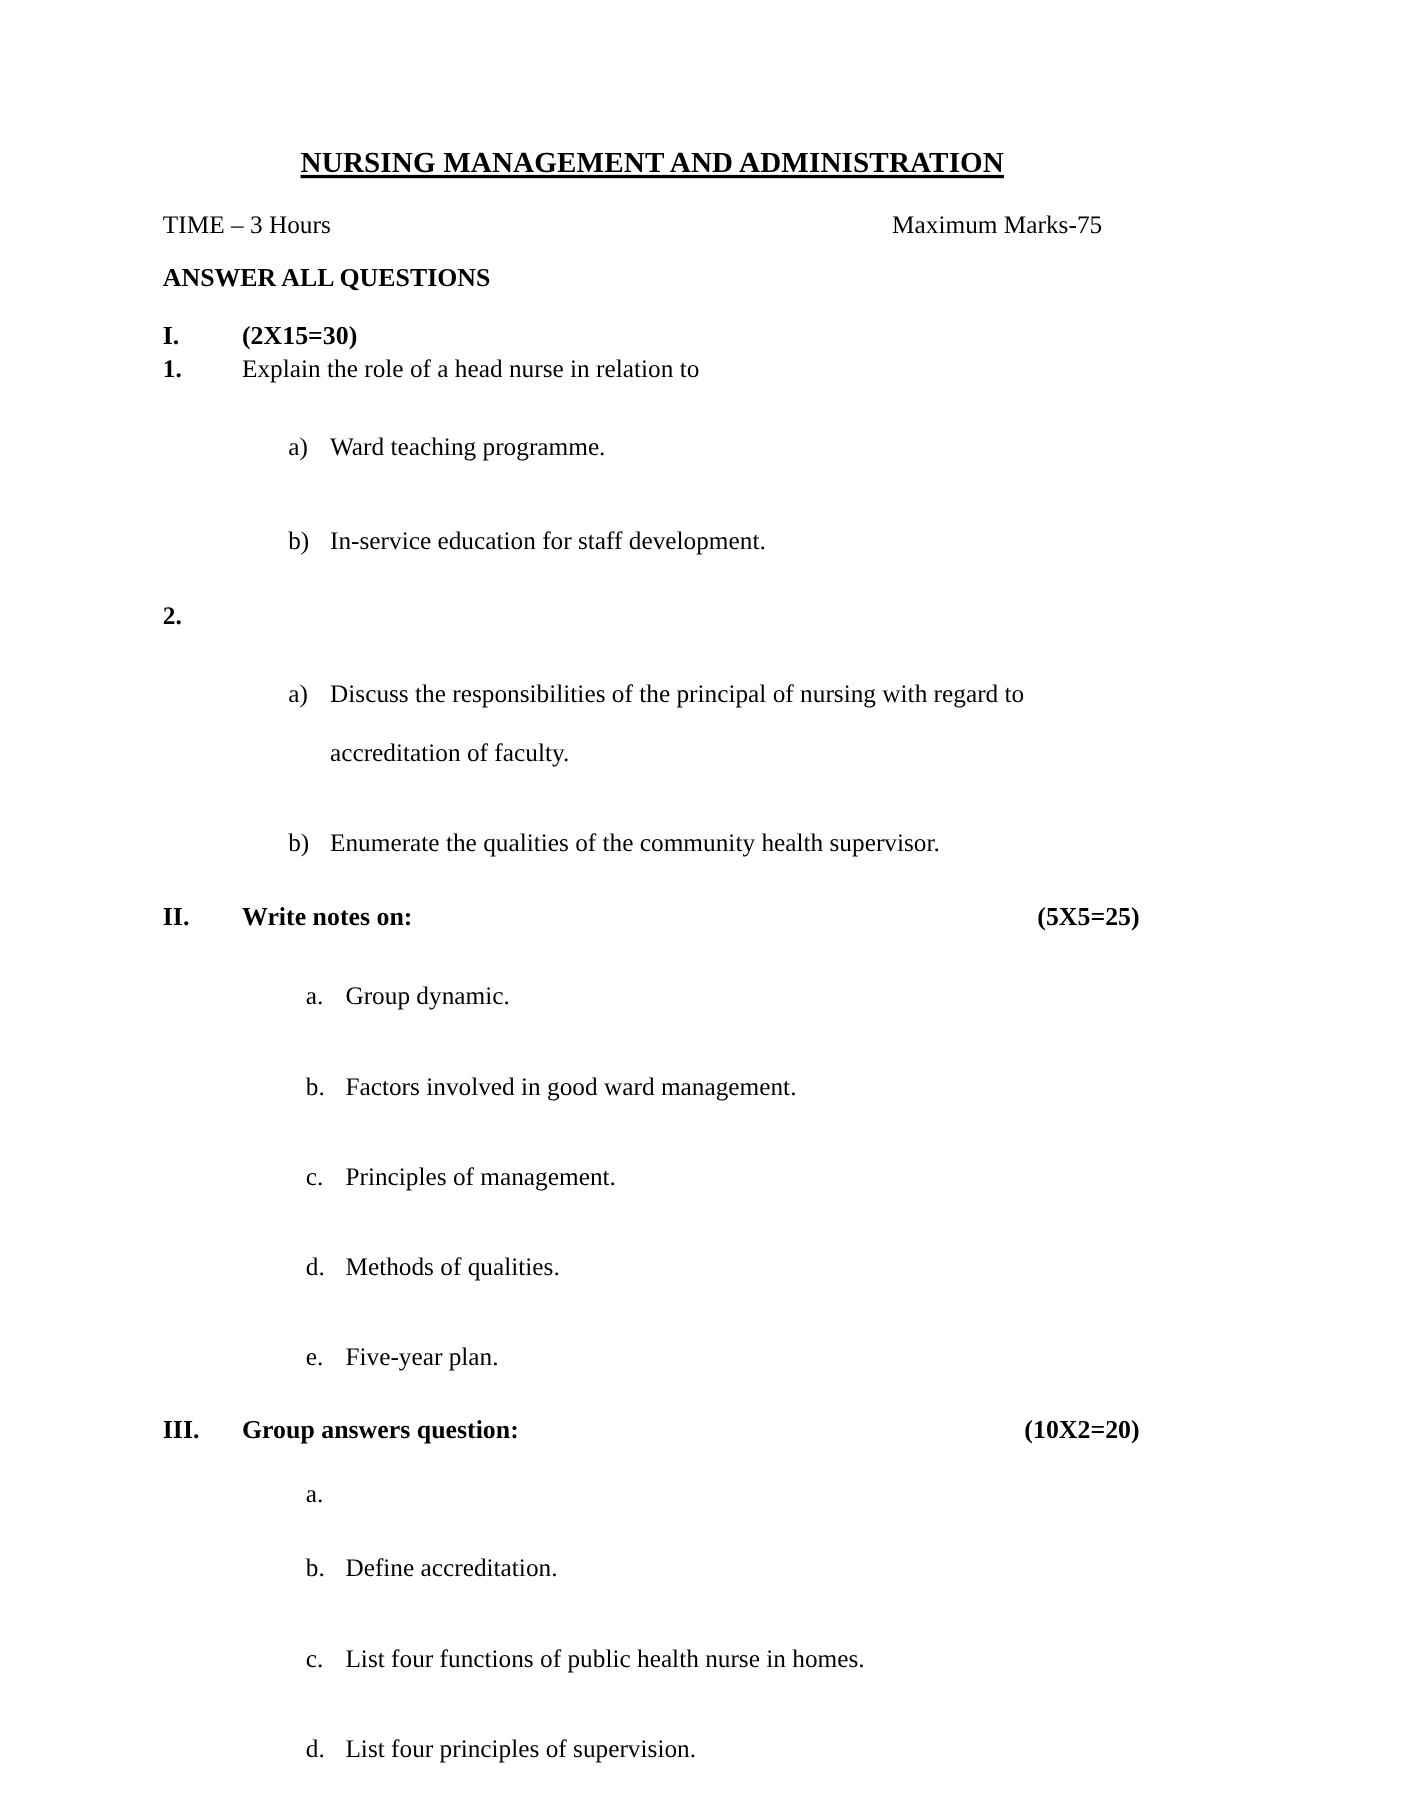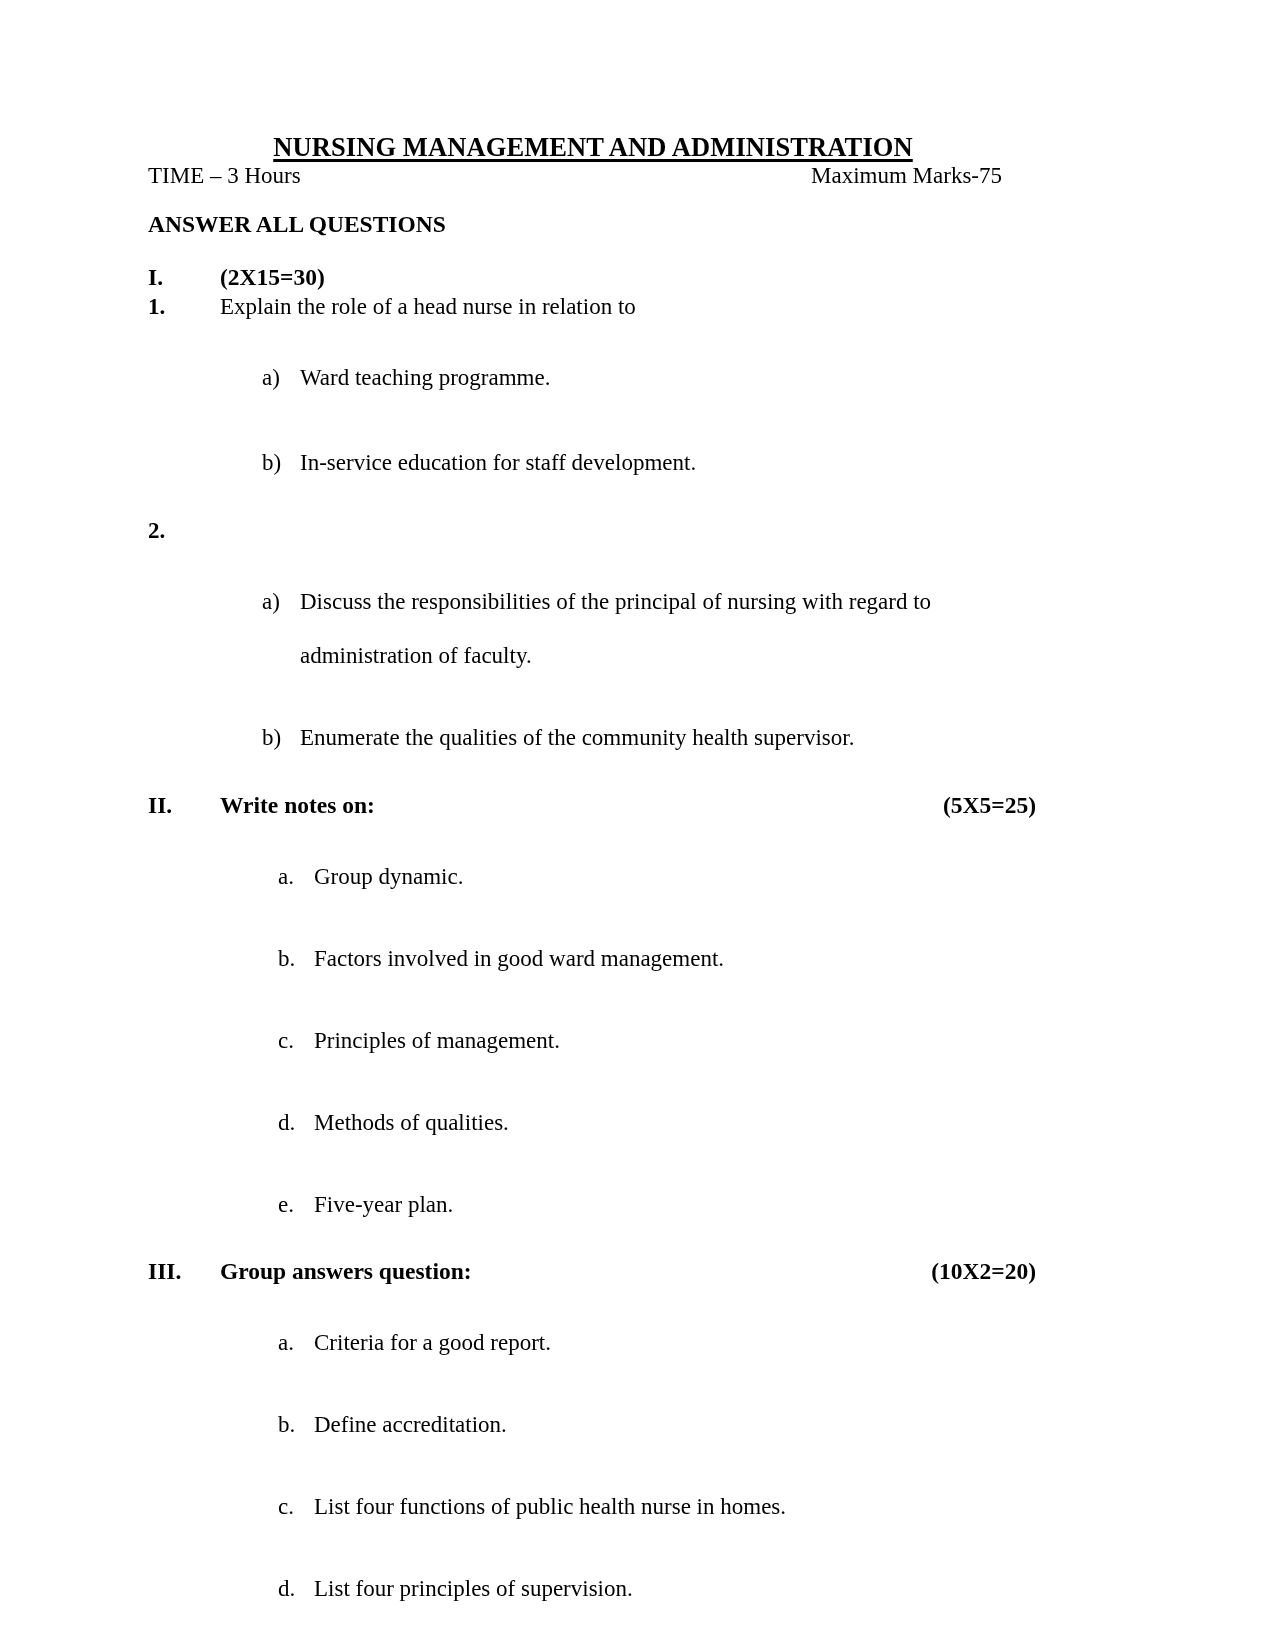--- a/index.html
+++ b/index.html
@@ -37,20 +37,21 @@
     text-underline-offset: 3px;
     text-decoration-thickness: 2.5px;
   }
 
   
   .meta-row {
     display: flex;
     justify-content: space-between;
     align-items: baseline;
     font-size: 23px;
+    margin-top: 29px;
     padding-right: 36px;
   }
   .meta-row .time { white-space: pre; }
   .meta-row .marks { white-space: pre; }
 
   
   .instruction {
     text-align: left;
     font-size: 23.5px;
     font-weight: bold;
@@ -156,21 +157,21 @@
       <div class="stext">In-service education for staff development.</div>
     </div>
 
     <div class="qrow empty">
       <div class="qnum">2.</div>
       <div class="qtext"></div>
     </div>
 
     <div class="subitem">
       <div class="marker">a)</div>
-      <div class="stext">Discuss the responsibilities of the principal of nursing with regard to administration of faculty.</div>
+      <div class="stext">Discuss the responsibilities of the principal of nursing with regard to accreditation of faculty.</div>
     </div>
 
     <div class="subitem tight">
       <div class="marker">b)</div>
       <div class="stext">Enumerate the qualities of the community health supervisor.</div>
     </div>
 
     <div class="section-head">
       <div class="rn">II.</div>
       <div class="htext">Write notes on:</div>
@@ -199,21 +200,20 @@
     </div>
 
     <div class="section-head">
       <div class="rn">III.</div>
       <div class="htext">Group answers question:</div>
       <div class="hmarks">(10X2=20)</div>
     </div>
 
     <div class="subitem lettered">
       <div class="marker">a.</div>
-      <div class="stext">Criteria for a good report.</div>
     </div>
     <div class="subitem lettered tight">
       <div class="marker">b.</div>
       <div class="stext">Define accreditation.</div>
     </div>
     <div class="subitem lettered tight">
       <div class="marker">c.</div>
       <div class="stext">List four functions of public health nurse in homes.</div>
     </div>
     <div class="subitem lettered tight">

